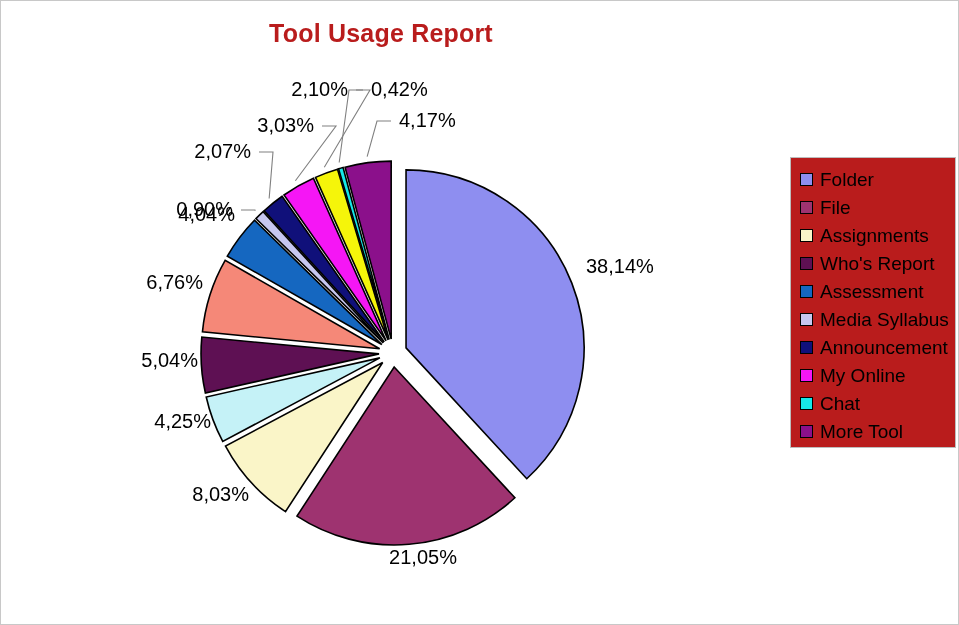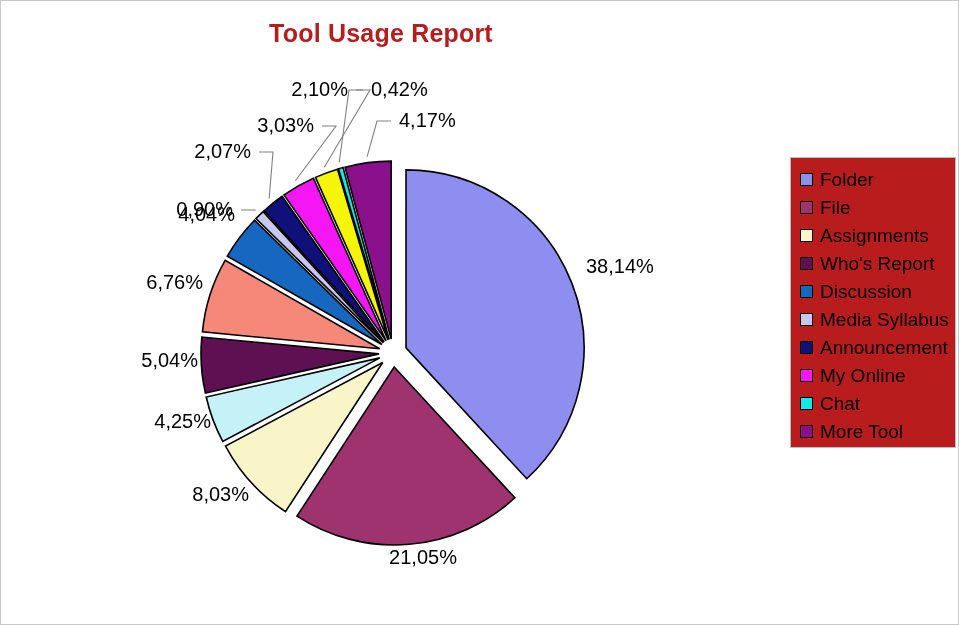--- a/index.html
+++ b/index.html
@@ -140,21 +140,21 @@
       <div class="legend-row">
         <span class="legend-swatch" style="background: rgb(250, 245, 200);"></span>
         <span class="legend-label">Assignments</span>
       </div>
       <div class="legend-row">
         <span class="legend-swatch" style="background: rgb(94, 16, 83);"></span>
         <span class="legend-label">Who's Report</span>
       </div>
       <div class="legend-row">
         <span class="legend-swatch" style="background: rgb(21, 103, 192);"></span>
-        <span class="legend-label">Discussion</span>
+        <span class="legend-label">Assessment</span>
       </div>
       <div class="legend-row">
         <span class="legend-swatch" style="background: rgb(199, 199, 240);"></span>
         <span class="legend-label">Media Syllabus</span>
       </div>
       <div class="legend-row">
         <span class="legend-swatch" style="background: rgb(16, 16, 122);"></span>
         <span class="legend-label">Announcement</span>
       </div>
       <div class="legend-row">

